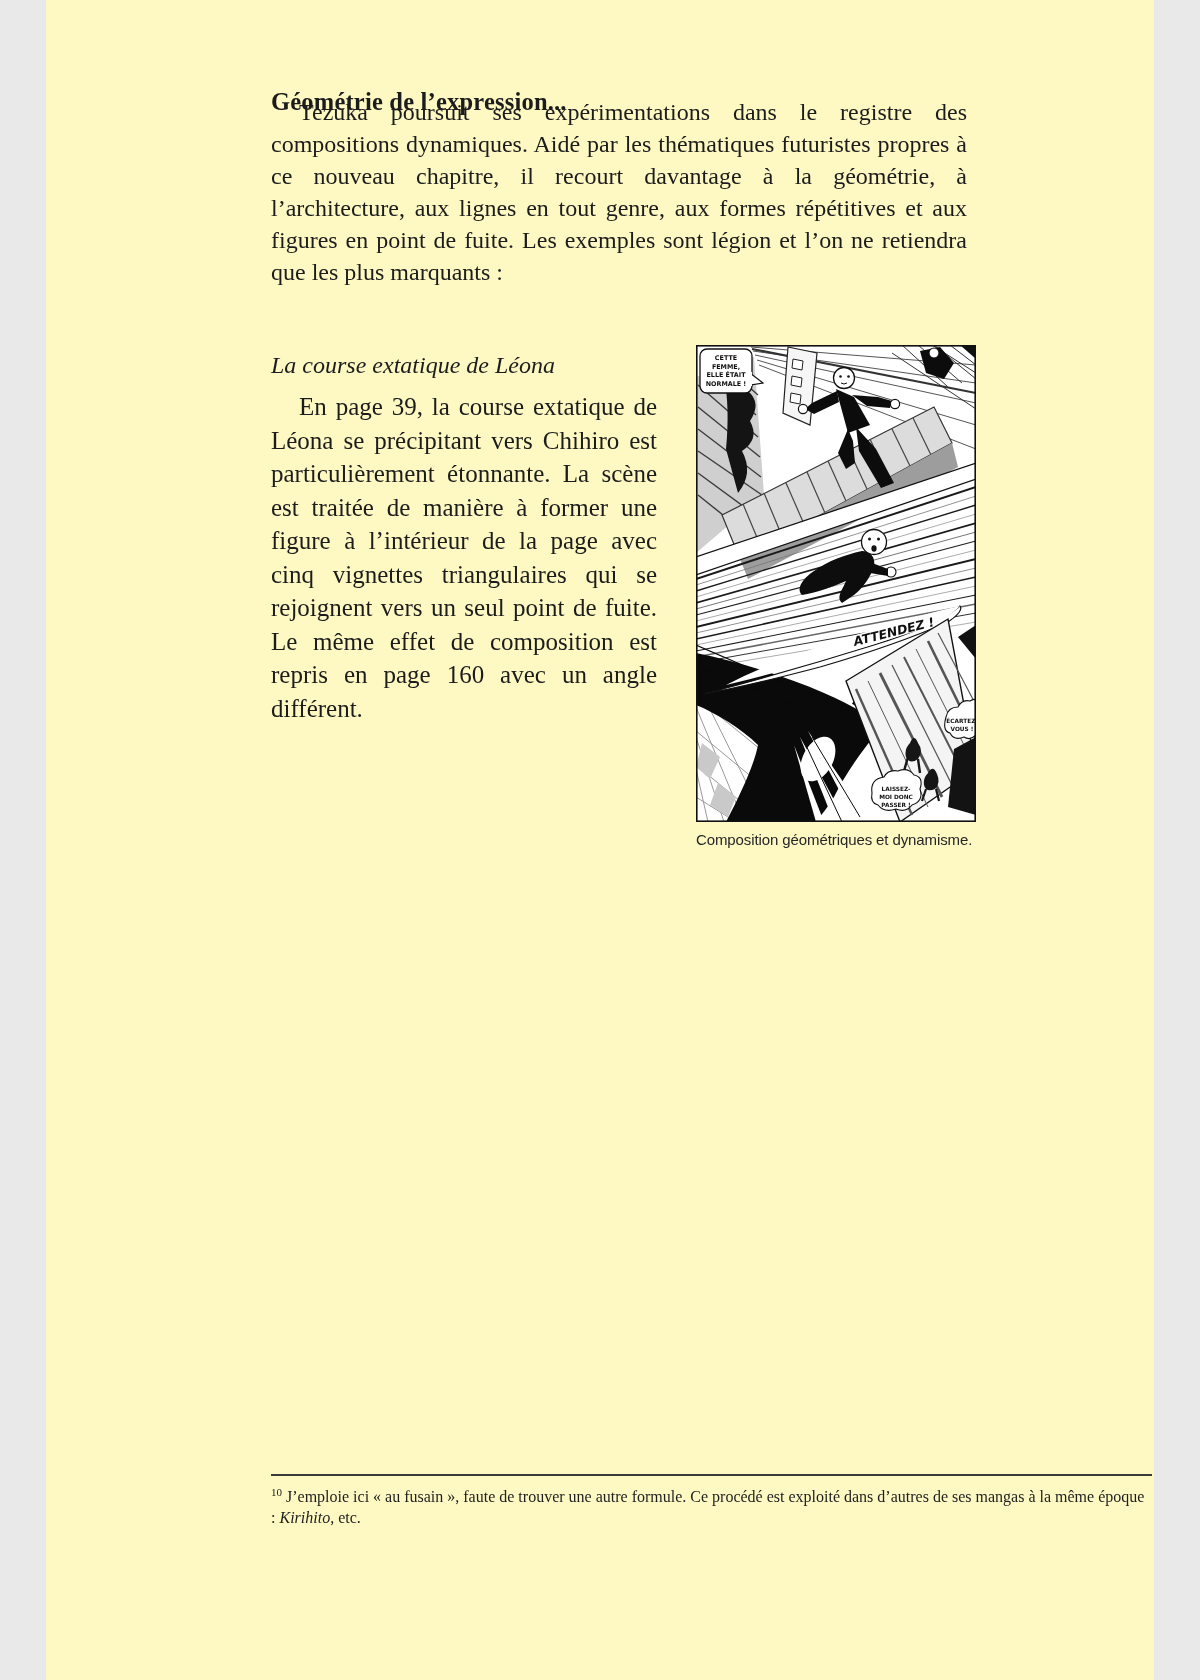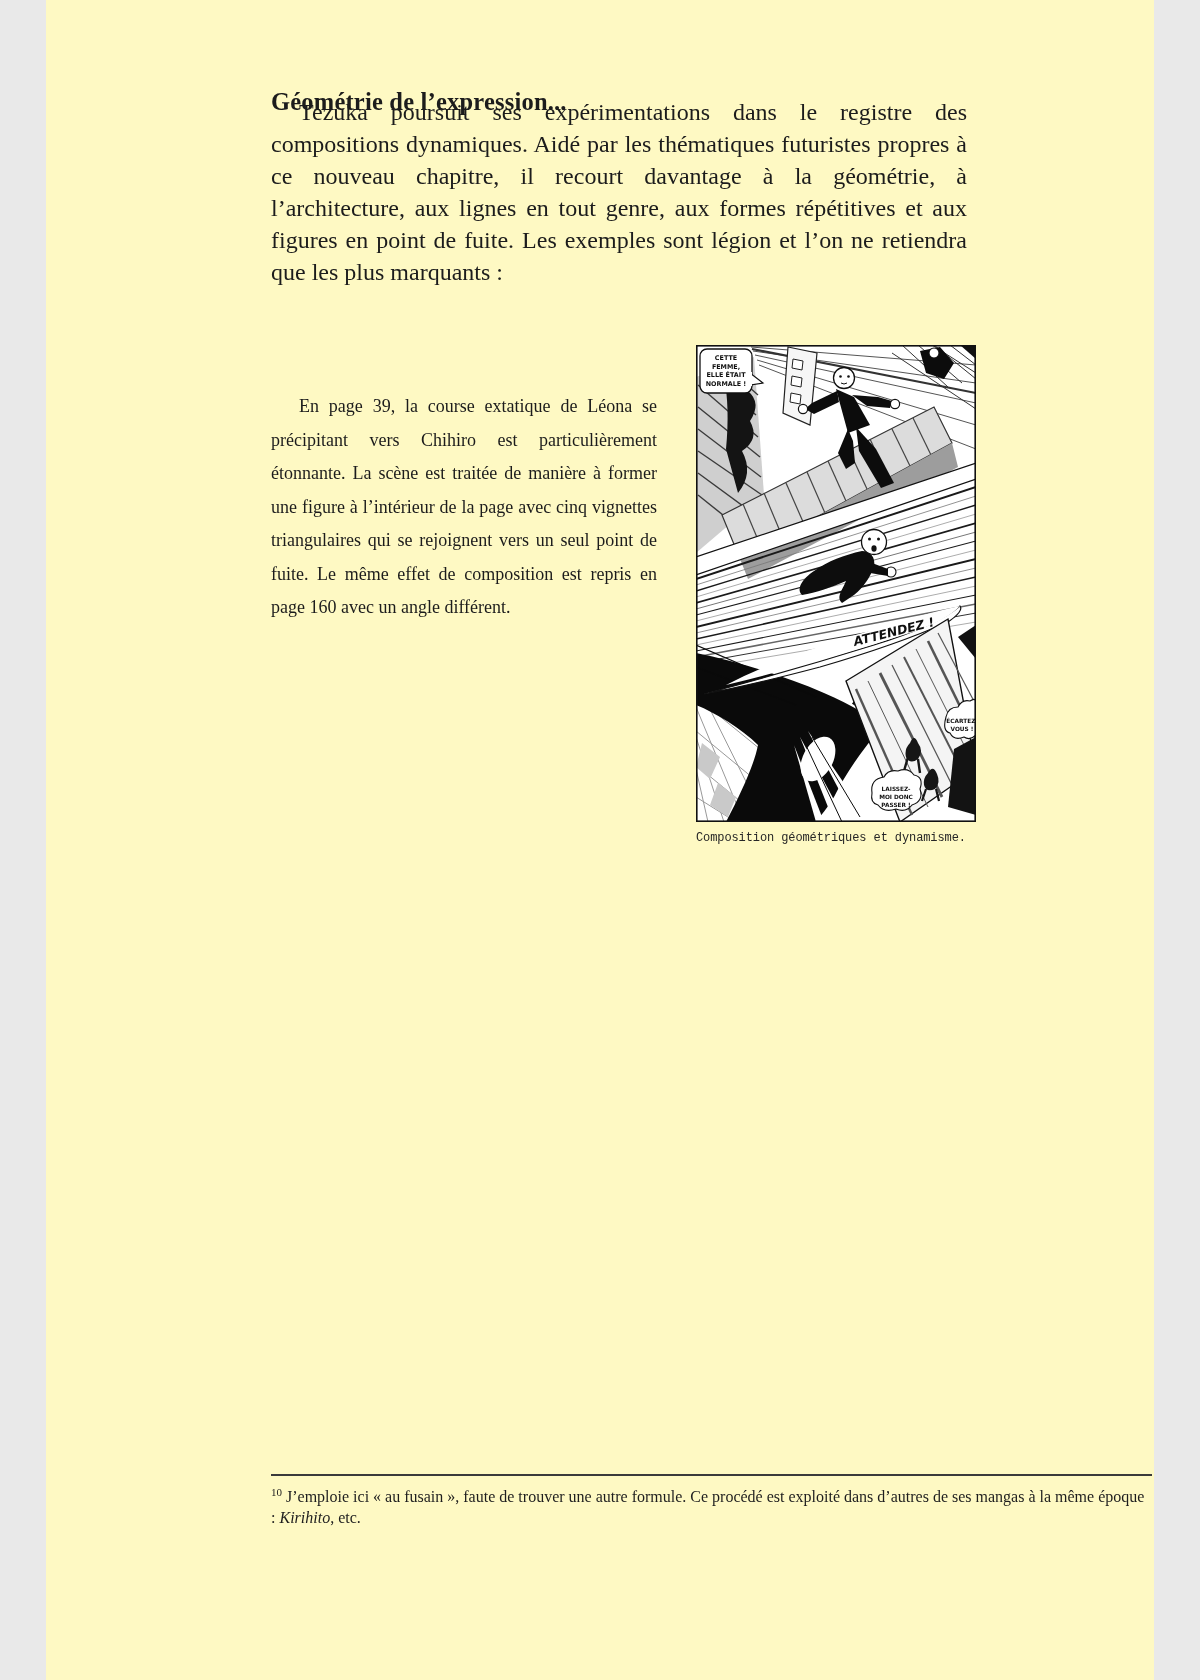--- a/index.html
+++ b/index.html
@@ -20,30 +20,30 @@
     position:absolute;left:225px;top:96px;width:696px;
     font-size:24px;line-height:32px;text-align:justify;
   }
   .intro p,.col p{margin:0;text-indent:28px;}
   .section-title{
     position:absolute;left:225px;top:352px;width:500px;
     font-size:24px;font-style:italic;
   }
   .col{
     position:absolute;left:225px;top:390px;width:386px;
-    font-size:18px;line-height:33.5px;text-align:justify;
+    font-size:25px;line-height:33.5px;text-align:justify;
   }
   figure.manga{
     position:absolute;left:640px;top:335px;width:280px;margin:10px;
   }
   figure.manga svg{display:block;background:#fff;}
   figcaption{
     margin-top:9px;
-    font-family:Liberation Mono, monospace;
-    font-size:12px;color:#262626;letter-spacing:-.1px;
+    font-family:Liberation Sans, sans-serif;
+    font-size:15px;color:#262626;letter-spacing:-.1px;
   }
   .footrule{
     position:absolute;left:225px;top:1474px;width:881px;height:0;
     border-top:2px solid #3a3a3a;
   }
   .footnotes{
     position:absolute;left:225px;top:1486px;width:881px;
     font-size:16px;line-height:21px;color:#1e1e1e;
   }
   .footnotes p{margin:0 0 13px 0;}
@@ -62,20 +62,21 @@
 <body>
 
 <div class="page">
 
   <h2 class="heading">Géométrie de l’expression...</h2>
 
   <div class="intro">
     <p>Tezuka poursuit ses expérimentations dans le registre des compositions dynamiques. Aidé par les thématiques futuristes propres à ce nouveau chapitre, il recourt davantage à la géométrie, à l’architecture, aux lignes en tout genre, aux formes répétitives et aux figures en point de fuite. Les exemples sont légion et l’on ne retiendra que les plus marquants :</p>
   </div>
 
+  <div class="section-title">La course extatique de Léona</div>
 
   <div class="col">
     <p>En page 39, la course extatique de Léona se précipitant vers Chihiro est particulièrement étonnante. La scène est traitée de manière à former une figure à l’intérieur de la page avec cinq vignettes trian­gulaires qui se rejoignent vers un seul point de fuite. Le même effet de composition est repris en page 160 avec un angle différent.</p>
   </div>
 
   <figure class="manga">
     <svg width="280" height="477" viewBox="0 0 280 477">
 
       <rect x="0" y="0" width="280" height="477" fill="#ffffff"></rect>
 

